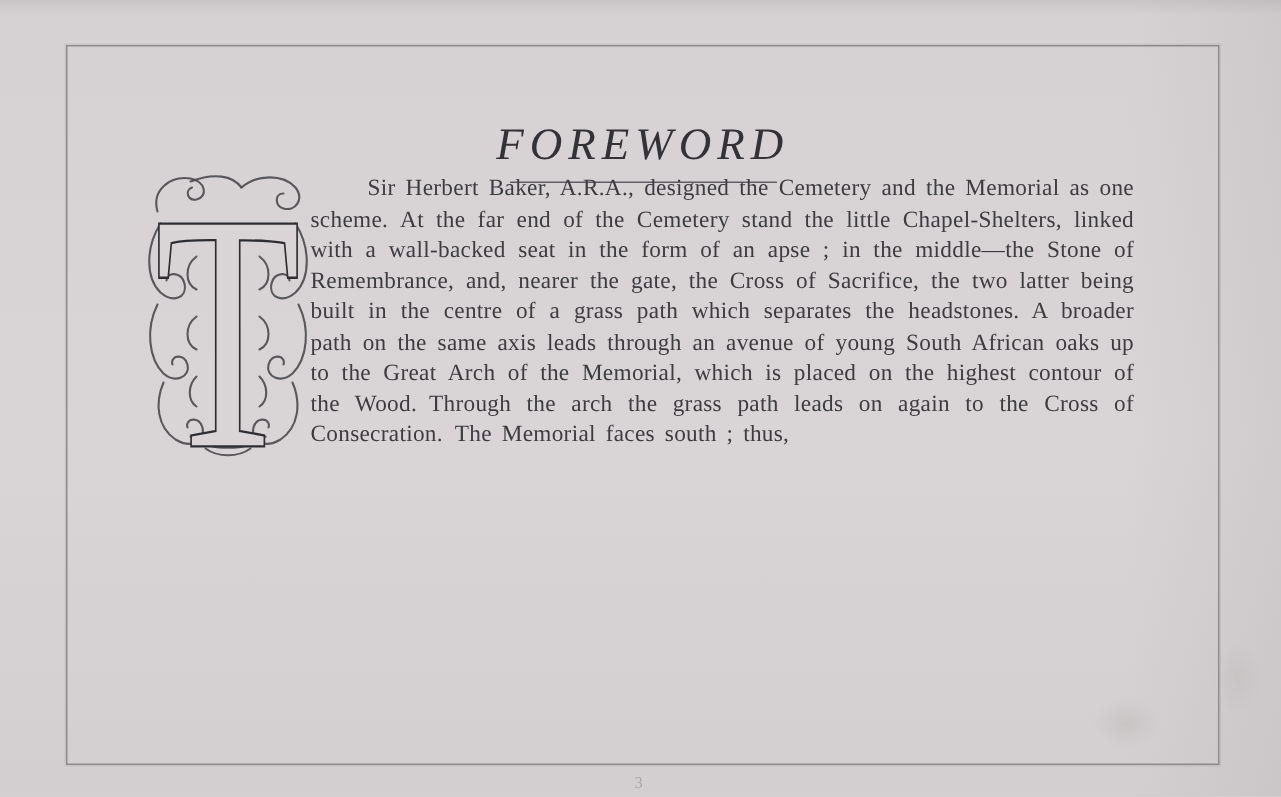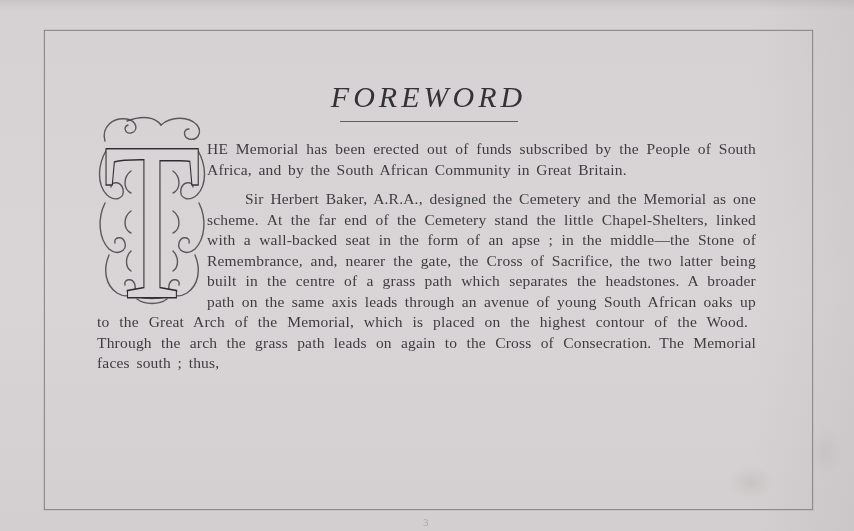--- a/index.html
+++ b/index.html
@@ -87,21 +87,20 @@
           <path class="curl" d="M30,176 C40,186 70,186 80,176"></path>
           <path class="curl" d="M34,56 C26,62 26,74 34,78"></path>
           <path class="curl" d="M76,56 C84,62 84,74 76,78"></path>
           <path class="curl" d="M34,96 C26,102 26,114 34,118"></path>
           <path class="curl" d="M76,96 C84,102 84,114 76,118"></path>
           <path class="curl" d="M34,136 C28,142 28,152 34,156"></path>
           <path class="curl" d="M76,136 C82,142 82,152 76,156"></path>
           <text class="cap-letter" transform="scale(1,1.42)" x="55" y="128" font-size="158" text-anchor="middle">T</text>
         </svg>
       </div>
-      <p class="first">HE Memorial has been erected out of funds subscribed by the People of South Africa, and by the South African Community in Great Britain.</p>
       <p class="wide-indent">Sir Herbert Baker, A.R.A., designed the Cemetery and the Memorial as one scheme. At the far end of the Cemetery stand the little Chapel-Shelters, linked with a wall-backed seat in the form of an apse ; in the middle—the Stone of Remembrance, and, nearer the gate, the Cross of Sacrifice, the two latter being built in the centre of a grass path which separates the headstones. A broader path on the same axis leads through an avenue of young South African oaks up to the Great Arch of the Memorial, which is placed on the highest contour of the Wood. Through the arch the grass path leads on again to the Cross of Consecration. The Memorial faces south ; thus,</p>
     </div>
   </div>
 
   <div class="stain stain-1"></div>
   <div class="stain stain-2"></div>
   <div class="page-num">3</div>
 </div>
 
 </body></html>

